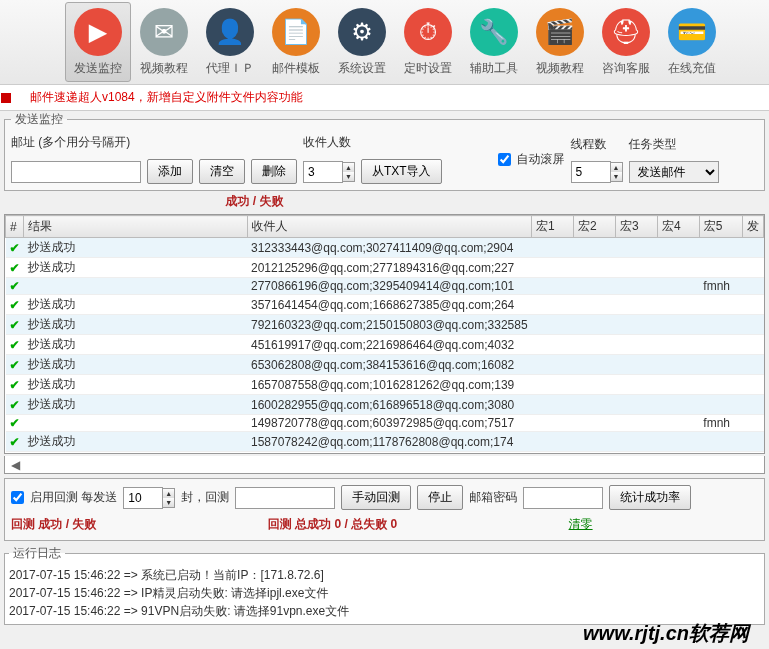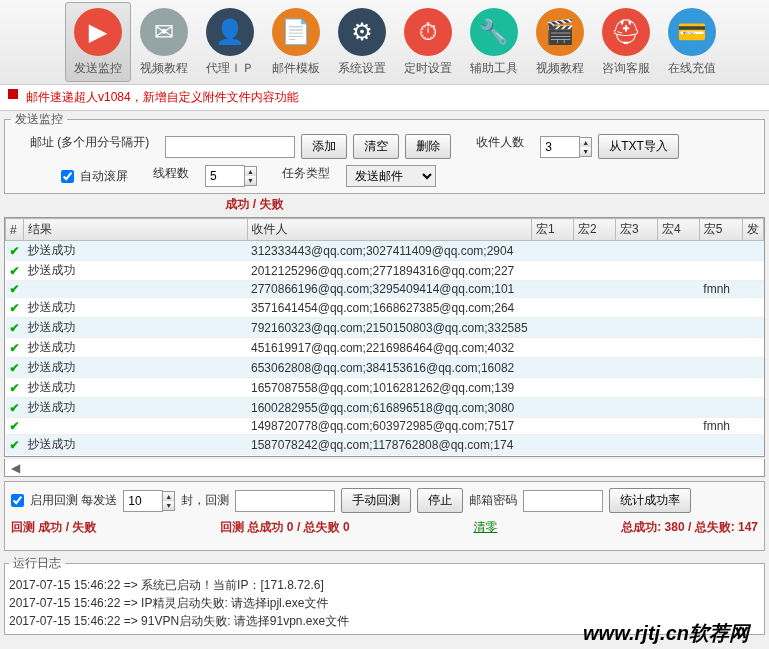--- a/index.html
+++ b/index.html
@@ -2,26 +2,26 @@
 <html><head>
 <meta charset="utf-8">
 <style>
 * { box-sizing: border-box; margin: 0; padding: 0; font-family: "Microsoft YaHei", SimSun, Arial, sans-serif; }
 body { background: #f0f0f0; width: 769px; font-size: 12px; color: #333; }
 .toolbar { display: flex; background: linear-gradient(#f8f8f8, #e8e8e8); border-bottom: 1px solid #ccc; padding: 2px 2px 2px 65px; }
 .tbitem { display: flex; flex-direction: column; align-items: center; justify-content: center; width: 66px; height: 80px; border: 1px solid transparent; cursor: pointer; }
 .tbitem.active { background: linear-gradient(#e8e8e8, #d0d0d0); border: 1px solid #aaa; border-radius: 3px; }
 .tbitem .ic { width: 48px; height: 48px; border-radius: 50%; display: flex; align-items: center; justify-content: center; font-size: 24px; color: #fff; }
 .tbitem .lbl { font-size: 12px; color: #555; margin-top: 4px; }
-.notice { background: #fff; border-bottom: 1px solid #ccc; padding: 4px 8px; color: #d00; font-size: 12px; display: flex; gap: 8px; }
+.notice { background: #fff; border-bottom: 1px solid #ccc; padding: 4px 1px; color: #d00; font-size: 12px; display: flex; align-items: center; gap: 19px; }
 .notice .sq { width: 10px; height: 10px; background: #c00; display: inline-block; }
 fieldset { border: 1px solid #aaa; margin: 0 4px; padding: 6px; background: #f8f8f8; }
 legend { font-size: 12px; color: #555; padding: 0 4px; }
 .row { display: flex; align-items: center; gap: 6px; flex-wrap: wrap; }
-.col { display: flex; flex-direction: row; gap: 16px; margin-left: 19px; }
+.col { display: flex; flex-direction: column; gap: 8px; }
 label { font-size: 12px; color: #333; }
 input[type=text], input[type=password], select { border: 1px solid #999; padding: 2px 4px; font-size: 12px; height: 22px; }
 .num { width: 38px; }
 button, .btn { border: 1px solid #888; background: linear-gradient(#fdfdfd, #e0e0e0); padding: 3px 10px; font-size: 12px; border-radius: 2px; cursor: pointer; }
 .statusline { padding: 2px 8px; font-size: 12px; }
 .red { color: #b22222; font-weight: bold; }
 .table-wrap { border: 1px solid #999; background: #fff; margin: 2px 4px; height: 240px; overflow: auto; position: relative; }
 table { width: 100%; border-collapse: collapse; font-size: 12px; }
 th { background: linear-gradient(#f8f8f8, #e4e4e4); border: 1px solid #bbb; padding: 2px 4px; text-align: left; font-weight: normal; position: sticky; top: 0; }
 td { padding: 1px 4px; border-bottom: 1px solid #eee; white-space: nowrap; overflow: hidden; text-overflow: ellipsis; }
@@ -314,28 +314,27 @@
         </div>
     </div>
     <label>封，回测</label>
     <input type="text" style="width: 100px;" value="">
     <button>手动回测</button>
     <button>停止</button>
     <label>邮箱密码</label>
     <input type="text" style="width: 80px;" value="">
     <button>统计成功率</button>
   </div>
-  <div class="row" style="margin-bottom:8px">
+  <div class="row" style="margin-bottom:1px">
     <span class="red bold">回测 成功 / 失败</span>
     <span class="spacer"></span>
     <span class="red bold">回测 总成功 0 / 总失败 0</span>
     <span class="spacer"></span>
     <span class="link">清零</span>
     <span class="spacer"></span>
-    <span class="red bold">总成功: 380 / 总失败: 147</span>
   </div>
 </div>
 
 <fieldset class="logfs">
   <legend>运行日志</legend>
   <div class="logarea">2017-07-15 15:46:22 =&gt; 系统已启动！当前IP：[171.8.72.6]
 2017-07-15 15:46:22 =&gt; IP精灵启动失败: 请选择ipjl.exe文件
 2017-07-15 15:46:22 =&gt; 91VPN启动失败: 请选择91vpn.exe文件</div>
   <div class="watermark">www.rjtj.cn软荐网</div>
   <div class="watermark2">🔊 快怂男孩工作室</div>

